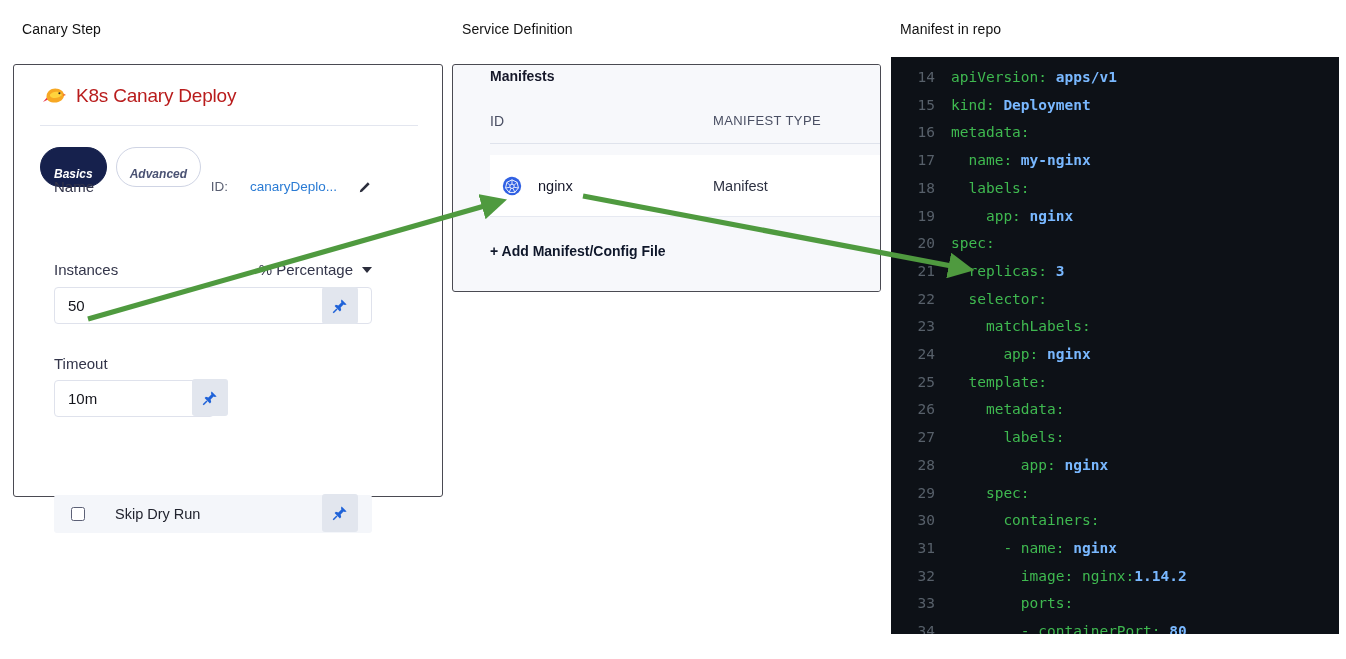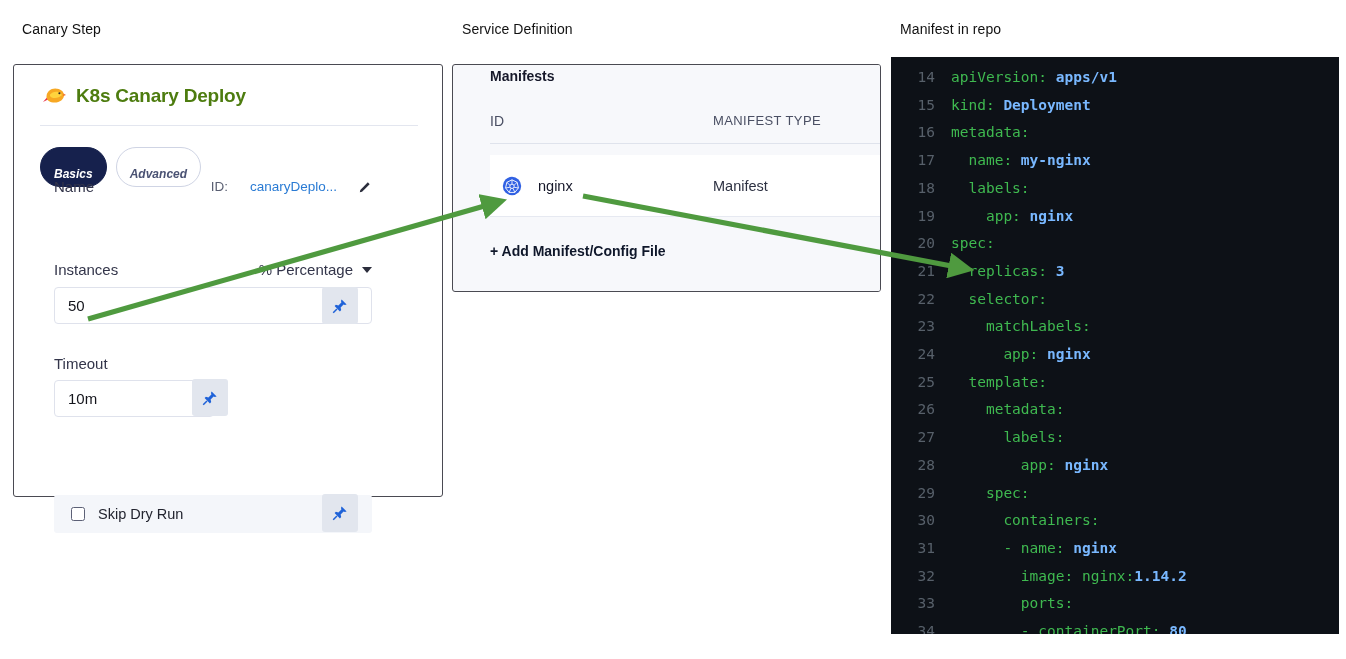--- a/index.html
+++ b/index.html
@@ -30,21 +30,21 @@
   #panel-step{
     position:absolute;left:13px;top:64px;width:430px;height:433px;
     border:1.5px solid #4a4a52;border-radius:3px;background:#ffffff;
     box-sizing:border-box;
   }
   .step-head{
     position:absolute;left:26px;top:20px;display:flex;align-items:center;gap:10px;
   }
   .bird-icon{width:26px;height:22px;display:block;}
   .step-title{
-    font-size:19px;font-weight:bold;color:#4d7c0f;letter-spacing:-.2px;
+    font-size:19px;font-weight:normal;color:#b91c1c;letter-spacing:-.2px;
   }
   .hr{
     position:absolute;left:26px;top:60px;width:378px;height:1px;background:#e3e6ef;
   }
   .seg{
     position:absolute;left:26px;top:82px;display:flex;align-items:center;gap:9px;
   }
   .seg-pill{
     font-size:12px;font-weight:bold;border-radius:999px;
     padding:20px 13px 5px;line-height:1.1;box-sizing:border-box;font-style:italic;
@@ -81,21 +81,21 @@
   }
 
   .chkrow{
     position:absolute;left:40px;top:430px;width:318px;height:38px;
     background:#f4f6fa;border-radius:3px;display:flex;align-items:center;
   }
   .chkbox{
     width:14px;height:14px;border:1.6px solid #5c6076;border-radius:2.5px;
     margin-left:17px;box-sizing:border-box;background:#fff;
   }
-  .chklabel{font-size:14.5px;color:#22242f;margin-left:13px;}
+  .chklabel{font-size:14.5px;color:#22242f;margin-left:30px;}
 
   
   #panel-service{
     position:absolute;left:452px;top:64px;width:429px;height:228px;
     border:1.5px solid #4a4a52;border-radius:3px;background:#f7f8fb;
     box-sizing:border-box;overflow:hidden;
   }
   .svc-inner{position:absolute;left:37px;top:0;right:0;bottom:0;background:#f7f8fb;}
   .manifests-title{
     position:absolute;left:37px;top:3px;font-size:14px;font-weight:bold;color:#16182a;text-align:center;

